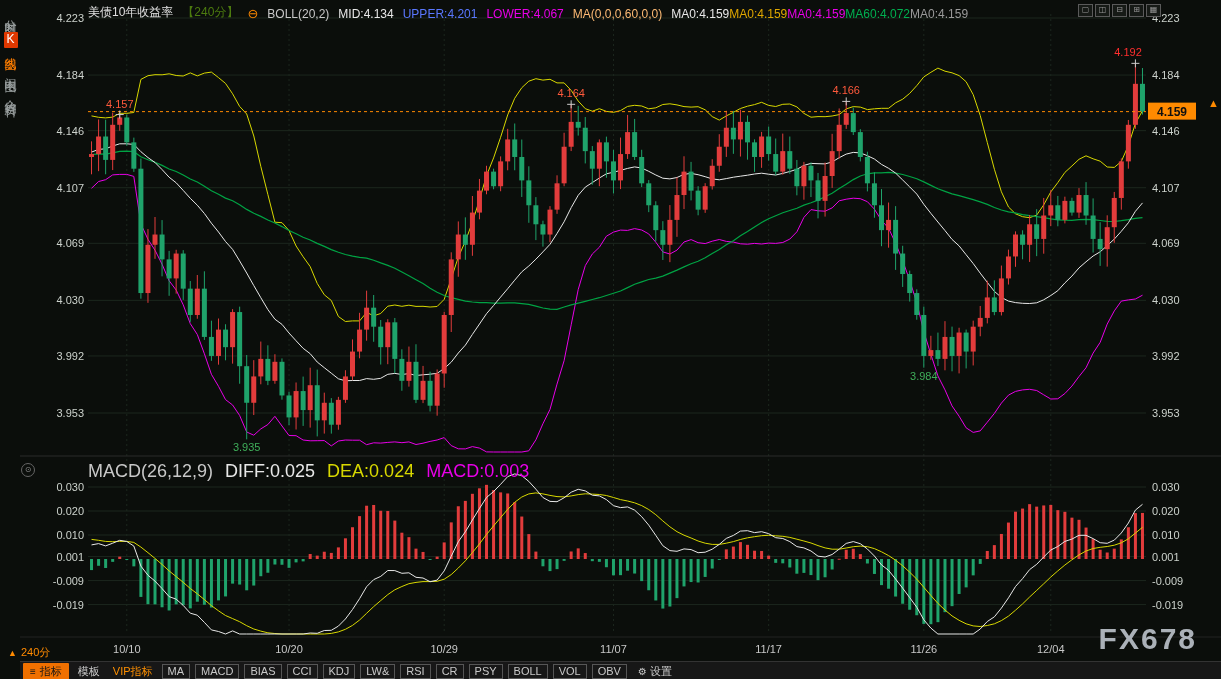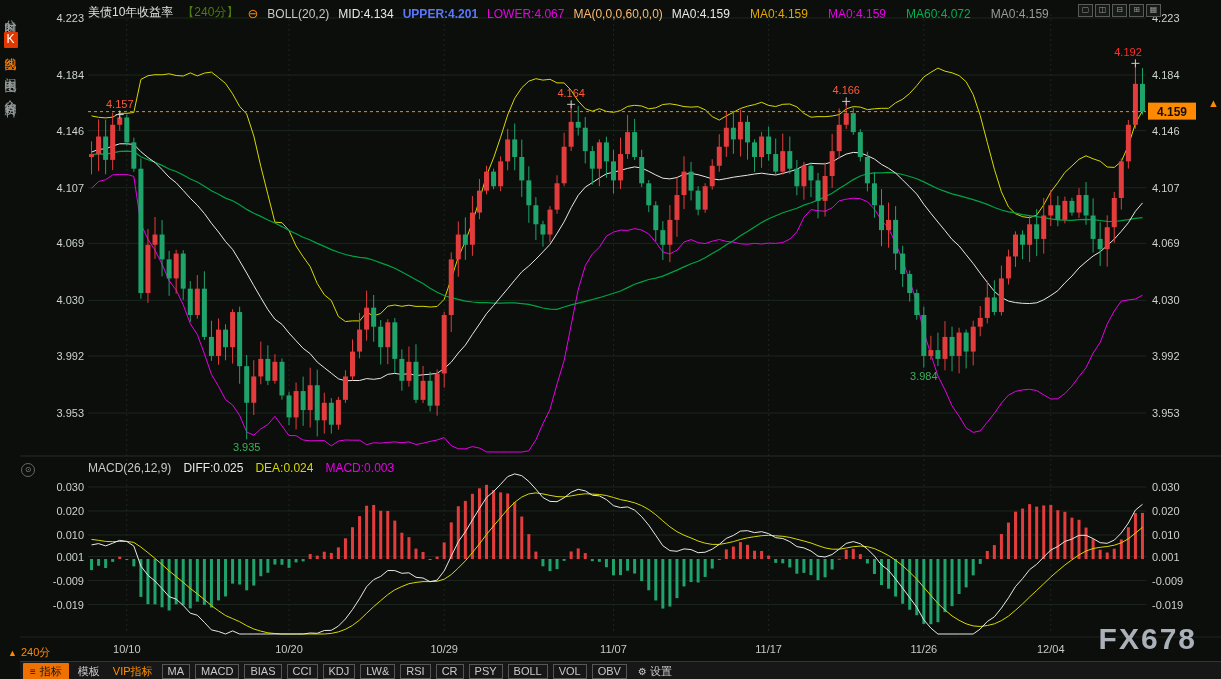--- a/index.html
+++ b/index.html
@@ -6,36 +6,36 @@
   #stage{position:relative;width:1221px;height:679px;background:#0b0e0b;overflow:hidden;
          font-family:"Liberation Sans","DejaVu Sans",sans-serif;}
   #chart{position:absolute;left:0;top:0;z-index:1;font-family:"Liberation Sans","DejaVu Sans",sans-serif;}
   .header{position:absolute;left:88px;top:3px;height:18px;display:flex;align-items:flex-end;gap:9px;
           font-size:12px;color:#c8c8c8;white-space:nowrap;z-index:6;}
   .t-title{color:#e0e0e0;}
   .t-period{color:#4d7c0f;margin-top:24px;}
   .t-collapse{color:#ff8a00;font-size:13px;cursor:pointer;}
   .t-boll{color:#c8c8c8;}
   .t-mid{color:#e8e8e8;}
-  .t-upper{color:#5a78ff;font-weight:bold;}
+  .t-upper{color:#5a78ff;}
   .t-lower{color:#e800e8;}
   .t-ma{color:#fdba74;margin-top:20px;}
-  #maVals{display:flex;gap:20px;}
+  #maVals{display:flex;gap:0;}
   .winctl{position:absolute;right:60px;top:4px;display:flex;gap:2px;z-index:7;}
   .winctl span{width:13px;height:11px;border:1px solid #5a5a5a;color:#9a9a9a;font-size:8px;
                line-height:10px;text-align:center;cursor:pointer;background:#161a16;}
   .sidebar{position:absolute;left:0;top:0;width:20px;height:679px;display:flex;flex-direction:column;
            align-items:center;padding-top:10px;gap:16px;z-index:6;background:#0b0e0b;}
   .side-item{writing-mode:vertical-rl;text-orientation:upright;font-size:12px;color:#9aa0a0;
              letter-spacing:2px;cursor:pointer;}
   .side-item.active{color:#ff7e00;}
   .kcap{background:#e03800;color:#ffffff;border-radius:1px;}
   .panel-icon{position:absolute;left:21px;top:463px;width:12px;height:12px;border:1px solid #666;
               border-radius:50%;color:#888;font-size:8px;line-height:11px;text-align:center;z-index:6;cursor:pointer;}
-  .macdhdr{position:absolute;left:88px;top:461px;display:flex;gap:12px;font-size:12px;z-index:6;white-space:nowrap;}
+  .macdhdr{position:absolute;left:88px;top:461px;display:flex;gap:12px;font-size:18px;z-index:6;white-space:nowrap;}
   .period{position:absolute;left:8px;top:645px;color:#ff8a00;font-size:11px;display:flex;gap:4px;
           align-items:center;z-index:7;cursor:pointer;}
   .latest-arrow{position:absolute;right:2px;top:97px;color:#ff8a00;font-size:11px;z-index:7;cursor:pointer;}
   .watermark{position:absolute;right:24px;top:622px;font-size:30px;font-weight:bold;color:#b4bac2;
              letter-spacing:2px;z-index:5;opacity:.95;text-align:right;}
   .toolbar{position:absolute;left:20px;top:661px;right:0;height:18px;display:flex;align-items:center;
            gap:5px;font-size:11px;background:#171717;border-top:1px solid #333;padding-left:3px;z-index:8;white-space:nowrap;}
   .tb-active{background:#f07000;color:#151515;padding:1px 7px;display:flex;gap:4px;align-items:center;border-radius:1px;cursor:pointer;}
   .tb-plain{color:#cccccc;padding:1px 4px;cursor:pointer;text-align:center;}
   .tb-vip{color:#ff9000;padding:1px 4px;cursor:pointer;}

